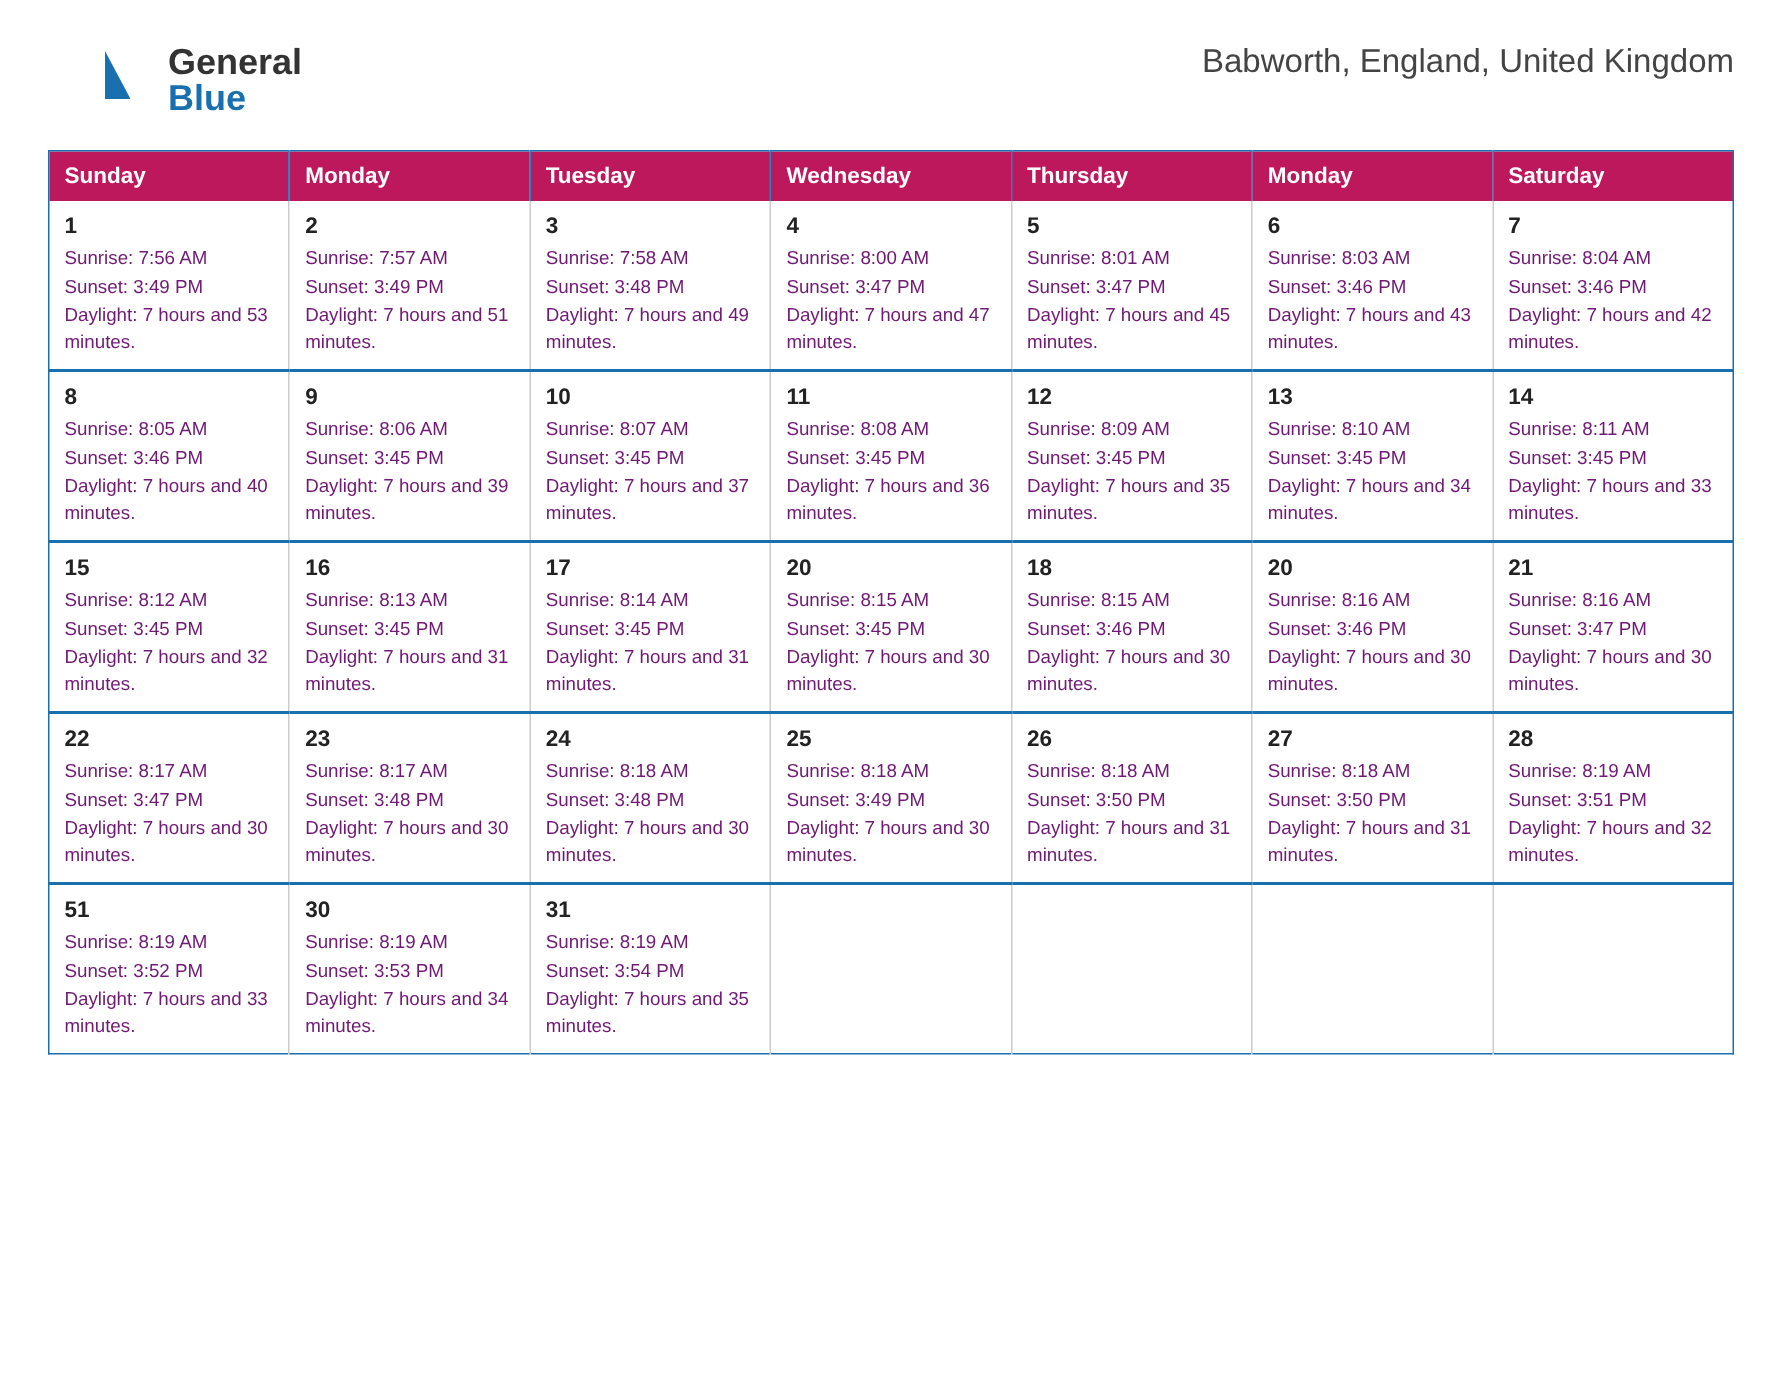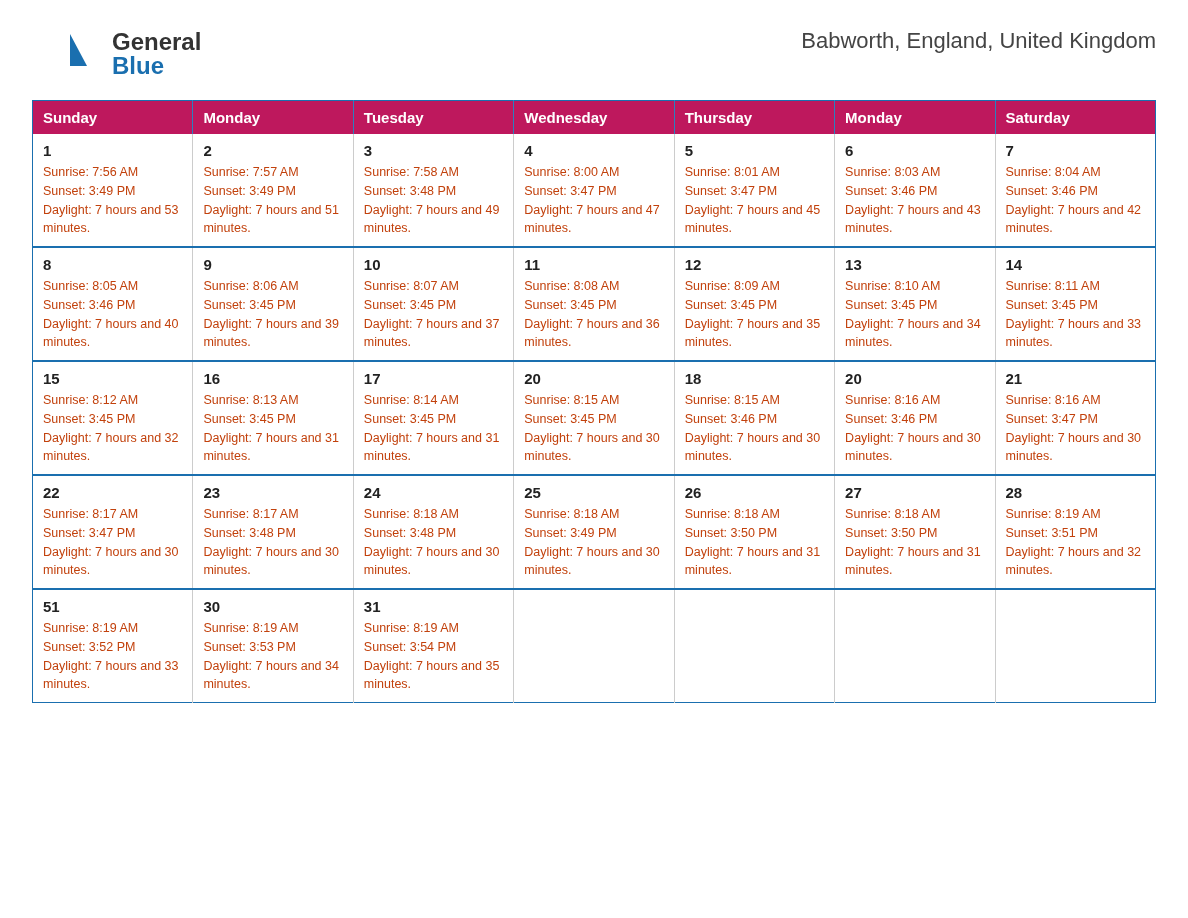--- a/index.html
+++ b/index.html
@@ -67,21 +67,21 @@
     }
     .day-number {
       font-size: 15px;
       font-weight: bold;
       color: #222;
       display: block;
       margin-bottom: 4px;
     }
     .day-info {
       font-size: 12.5px;
-      color: #c2410c;
+      color: #701a75;
       line-height: 1.5;
     }
     .empty-cell {
       background: #fff;
     }
     
     .logo-container {
       display: flex;
       align-items: center;
     }

